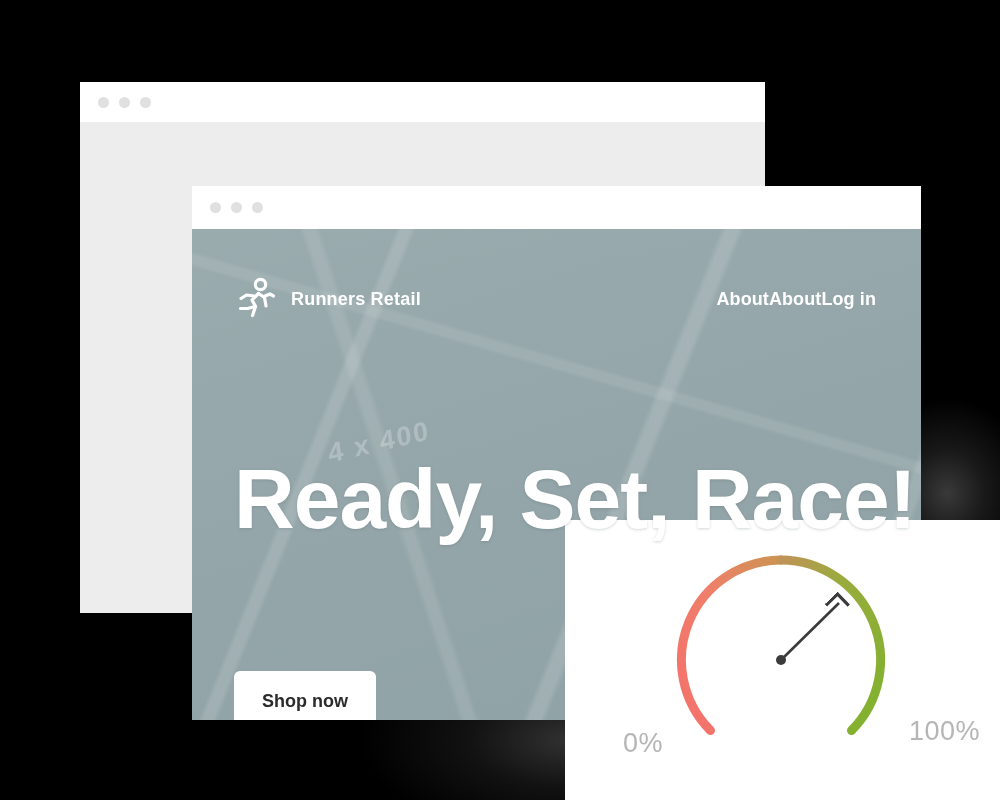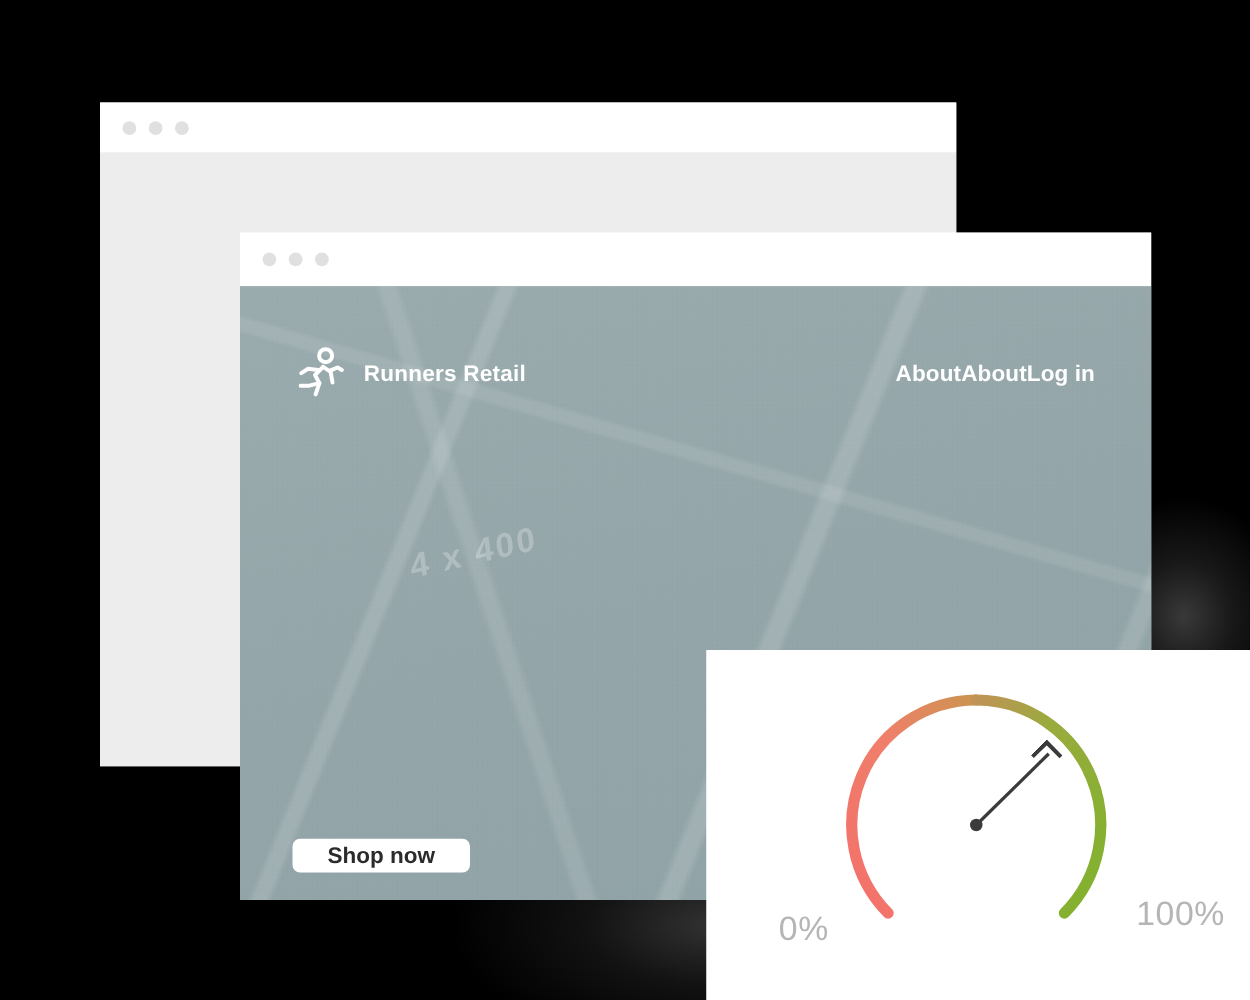--- a/index.html
+++ b/index.html
@@ -175,21 +175,21 @@
     position: absolute;
     left: 42px;
     top: 442px;
     z-index: 3;
     background: #ffffff;
     color: #2b2b2b;
     font-size: 18px;
     font-weight: bold;
     border: none;
     border-radius: 6px;
-    padding: 3px 28px;
+    padding: 20px 28px;
     cursor: pointer;
     font-family: "Liberation Sans", sans-serif;
   }
 
   
   #gauge-card {
     position: absolute;
     left: 565px;
     top: 520px;
     width: 435px;
@@ -259,20 +259,21 @@
           <span class="brand-name">Runners Retail</span>
         </div>
 
         <div class="nav-links">
           <a class="nav-link" href="#">About</a>
           <a class="nav-link" href="#">About</a>
           <a class="nav-link" href="#">Log in</a>
         </div>
       </div>
 
+      <div class="headline">Ready, Set, Race!</div>
 
       <button class="cta">Shop now</button>
     </div>
   </div>
 
   <div id="gauge-card">
     <svg id="gauge-svg" width="435" height="280" viewBox="0 0 435 280">
       <defs>
         <linearGradient id="arcGradLeft" x1="0" y1="1" x2="1" y2="0">
           <stop offset="0%" stop-color="#f4706b"></stop>

